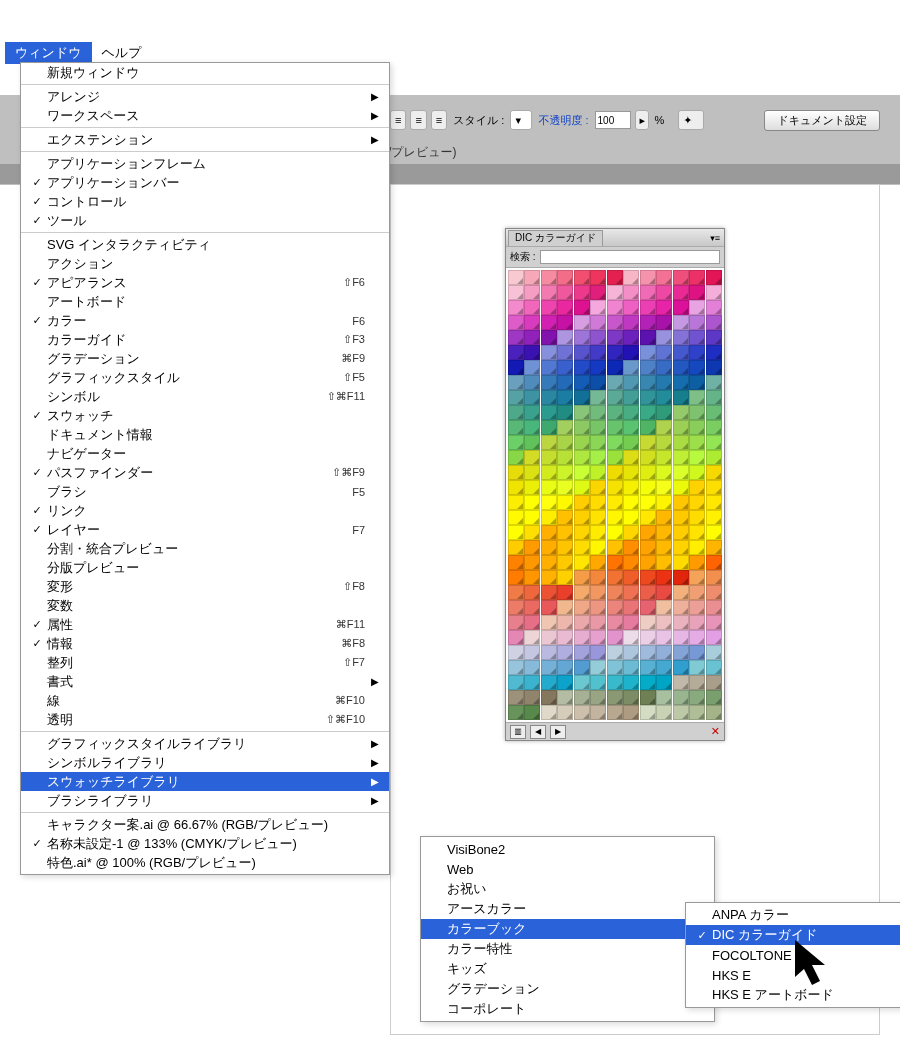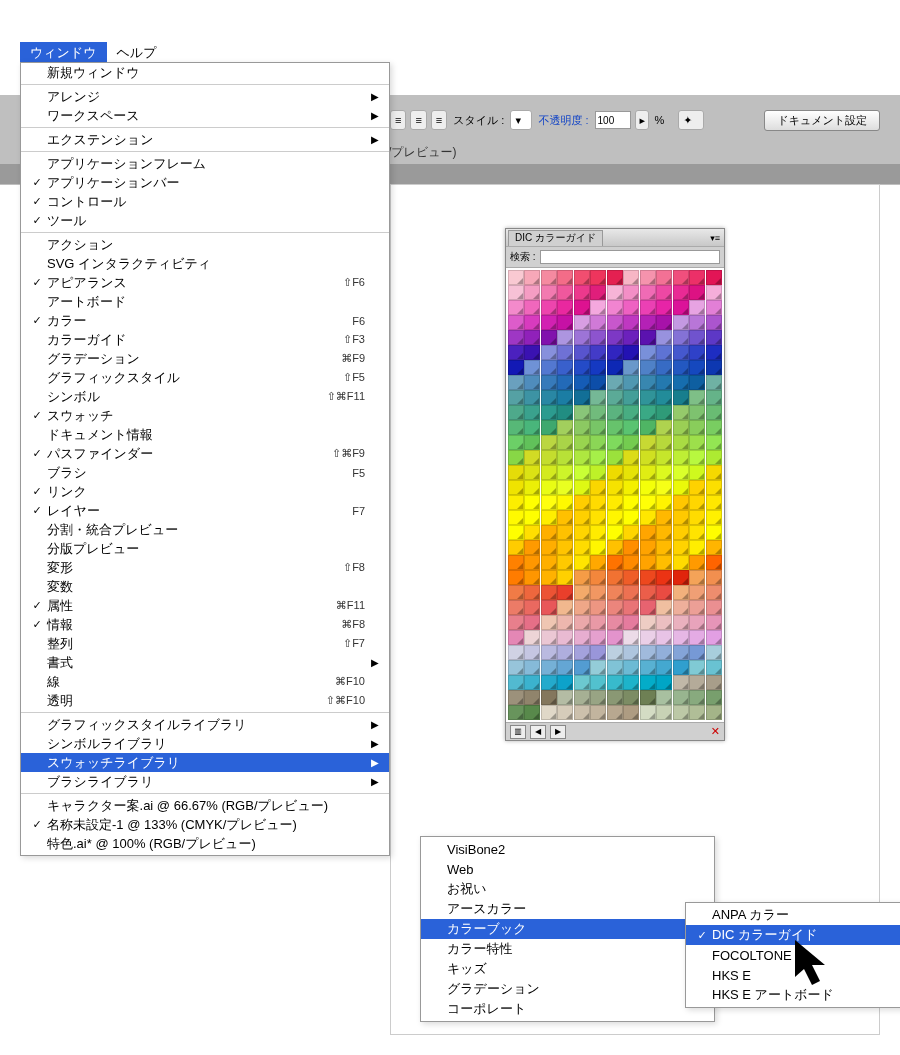--- a/index.html
+++ b/index.html
@@ -5,21 +5,21 @@
 *{margin:0;padding:0;box-sizing:border-box;font-family:"Hiragino Kaku Gothic Pro","Meiryo",sans-serif;}
 body{background:#fff;width:900px;height:1055px;position:relative;overflow:hidden;}
 .bg-gray{position:absolute;top:95px;left:0;right:0;height:90px;background:#bfbfbf;}
 .bg-darkgray{position:absolute;top:164px;left:0;right:0;height:20px;background:#9a9a9a;}
 .toolbar{position:absolute;top:108px;left:390px;right:20px;height:24px;display:flex;align-items:center;font-size:11px;gap:4px;}
 .tb-btn{background:#eee;border:1px solid #aaa;border-radius:3px;padding:2px 4px;height:20px;display:inline-flex;align-items:center;}
 .tb-lbl{margin:0 2px;}
 .tb-input{width:36px;height:18px;border:1px solid #999;background:#fff;font-size:10px;padding:0 2px;}
 .doc-title{position:absolute;top:144px;left:388px;font-size:12px;color:#333;}
 .canvas-area{position:absolute;top:184px;left:390px;right:20px;bottom:20px;background:#fff;border:1px solid #ccc;}
-.menubar{position:absolute;top:42px;left:20px;display:flex;font-size:13px;justify-content:space-between;}
+.menubar{position:absolute;top:42px;left:5px;display:flex;font-size:13px;justify-content:space-between;}
 .menubar-item{padding:2px 10px;cursor:default;}
 .menubar-item.selected{background:#2a62d9;color:#fff;}
 .dropdown{position:absolute;top:62px;left:20px;width:370px;background:#fff;border:1px solid #999;font-size:13px;padding-bottom:2px;box-shadow:2px 2px 6px rgba(0,0,0,0.15);}
 .menu-item{display:flex;align-items:center;height:19px;padding:0 8px;cursor:default;position:relative;}
 .menu-item.highlighted{background:#2a62d9;color:#fff;}
 .menu-check{width:16px;font-size:11px;text-align:center;}
 .menu-label{flex:1;padding-left:2px;}
 .menu-shortcut{font-size:11px;color:#333;padding-right:6px;}
 .menu-arrow{width:10px;font-size:10px;}
 .menu-sep{height:1px;background:#ccc;margin:2px 0;}
@@ -109,26 +109,26 @@
       <span class="menu-arrow"></span>
     </div>
     <div class="menu-item">
       <span class="menu-check">✓</span>
       <span class="menu-label">ツール</span>
       <span class="menu-arrow"></span>
     </div>
     <div class="menu-sep"></div>
     <div class="menu-item">
       <span class="menu-check"></span>
+      <span class="menu-label">SVG インタラクティビティ</span>
+      <span class="menu-arrow"></span>
+    </div>
+    <div class="menu-item">
+      <span class="menu-check"></span>
       <span class="menu-label">アクション</span>
-      <span class="menu-arrow"></span>
-    </div>
-    <div class="menu-item">
-      <span class="menu-check"></span>
-      <span class="menu-label">SVG インタラクティビティ</span>
       <span class="menu-arrow"></span>
     </div>
     <div class="menu-item">
       <span class="menu-check">✓</span>
       <span class="menu-label">アピアランス</span>
       <span class="menu-shortcut">⇧F6</span>
       <span class="menu-arrow"></span>
     </div>
     <div class="menu-item">
       <span class="menu-check"></span>
@@ -166,20 +166,25 @@
       <span class="menu-arrow"></span>
     </div>
     <div class="menu-item">
       <span class="menu-check">✓</span>
       <span class="menu-label">スウォッチ</span>
       <span class="menu-arrow"></span>
     </div>
     <div class="menu-item">
       <span class="menu-check"></span>
       <span class="menu-label">ドキュメント情報</span>
+      <span class="menu-arrow"></span>
+    </div>
+    <div class="menu-item">
+      <span class="menu-check"></span>
+      <span class="menu-label">ナビゲーター</span>
       <span class="menu-arrow"></span>
     </div>
     <div class="menu-item">
       <span class="menu-check">✓</span>
       <span class="menu-label">パスファインダー</span>
       <span class="menu-shortcut">⇧⌘F9</span>
       <span class="menu-arrow"></span>
     </div>
     <div class="menu-item">
       <span class="menu-check"></span>

